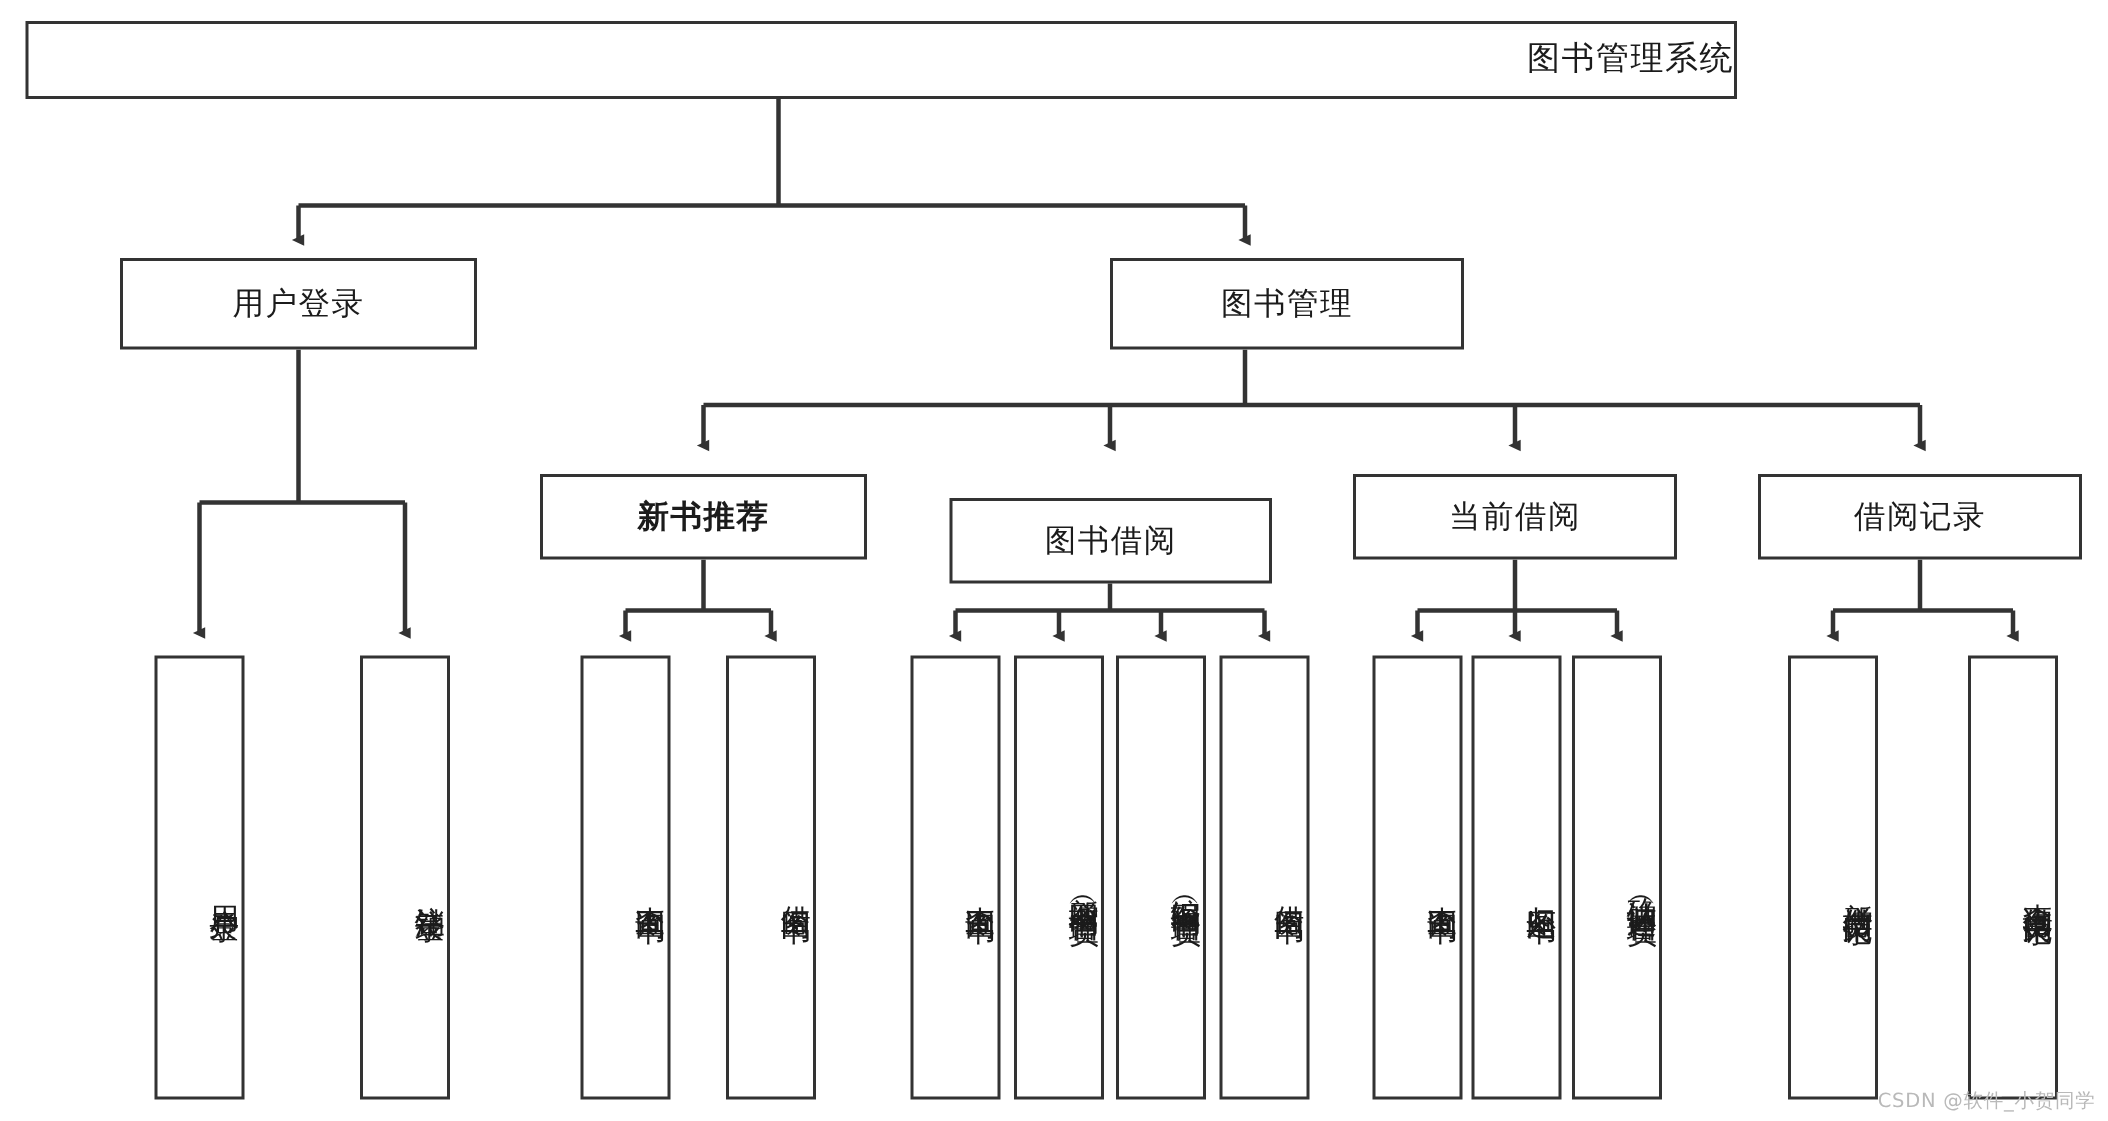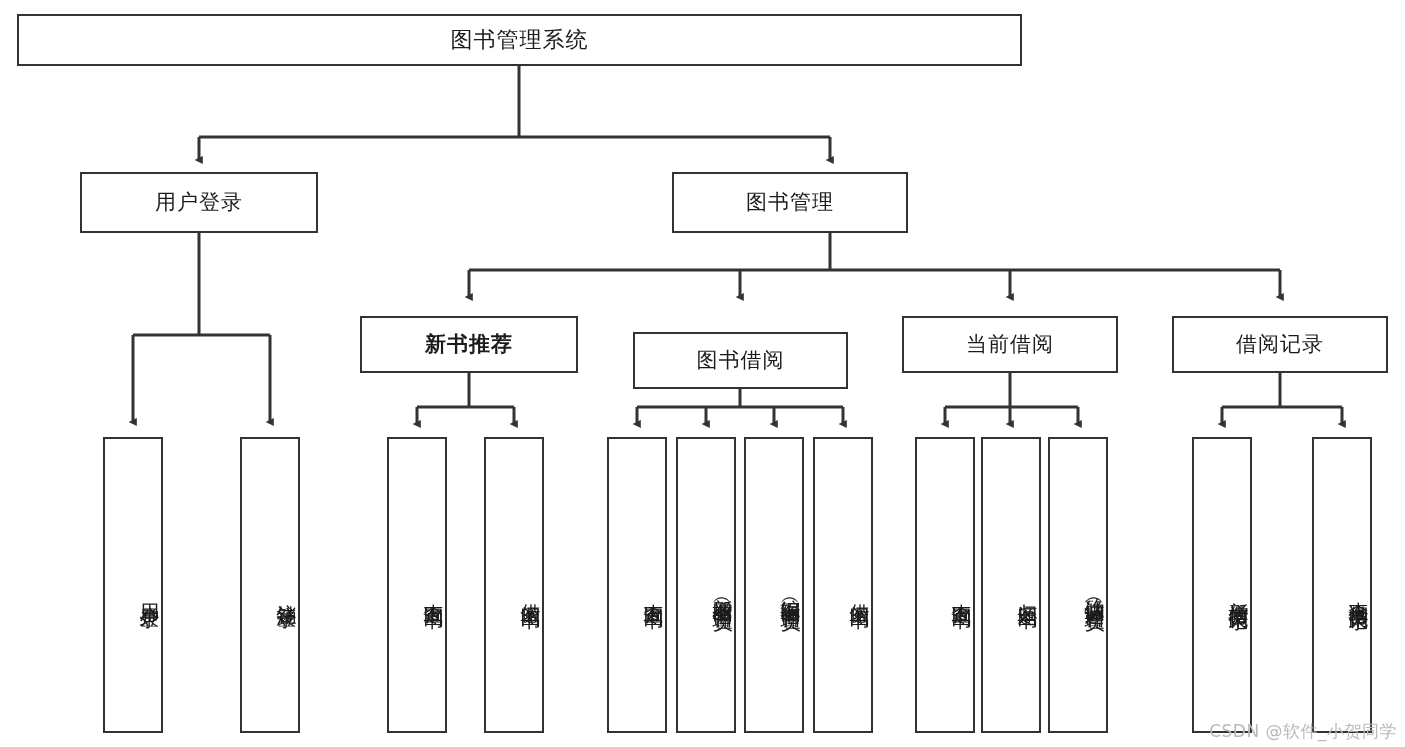--- a/index.html
+++ b/index.html
@@ -55,21 +55,21 @@
     letter-spacing: 2px;
   }
   .node.vertical > span {
     writing-mode: vertical-rl;
     text-orientation: upright;
   }
   #watermark {
     position: absolute;
     right: 8px;
     bottom: 4px;
-    font-size: 17px;
+    font-size: 13px;
     color: #b9b9b9;
     letter-spacing: 0.5px;
     white-space: nowrap;
     user-select: none;
     text-align: center;
   }
 </style>
 </head>
 <body>
 
@@ -118,29 +118,29 @@
       <path d="M1010,407 L1010,424" marker-end="url(#arrow)"></path>
       <path d="M1078,407 L1078,424" marker-end="url(#arrow)"></path>
 
       <path d="M1280,373 L1280,407"></path>
       <path d="M1222,407 L1342,407"></path>
       <path d="M1222,407 L1222,424" marker-end="url(#arrow)"></path>
       <path d="M1342,407 L1342,424" marker-end="url(#arrow)"></path>
     </g>
   </svg>
 
-  <div class="node horizontal root" style="left:17px; top:14px; width:1005px; height:52px;">
+  <div class="node horizontal root" style="left:17px; top:14px; width:1141px; height:52px;justify-content:flex-end;">
     <span>图书管理系统</span>
   </div>
 
   <div class="node horizontal" style="left:80px; top:172px; width:238px; height:61px;">
     <span>用户登录</span>
   </div>
 
-  <div class="node horizontal" style="left:672px; top:172px; width:236px; height:61px;">
+  <div class="node horizontal" style="left:740px; top:172px; width:236px; height:61px;">
     <span>图书管理</span>
   </div>
 
   <div class="node horizontal" style="left:360px; top:316px; width:218px; height:57px;font-weight:bold;">
     <span>新书推荐</span>
   </div>
 
   <div class="node horizontal" style="left:633px; top:316px; width:215px; height:57px;margin-top:16px;">
     <span>图书借阅</span>
   </div>

